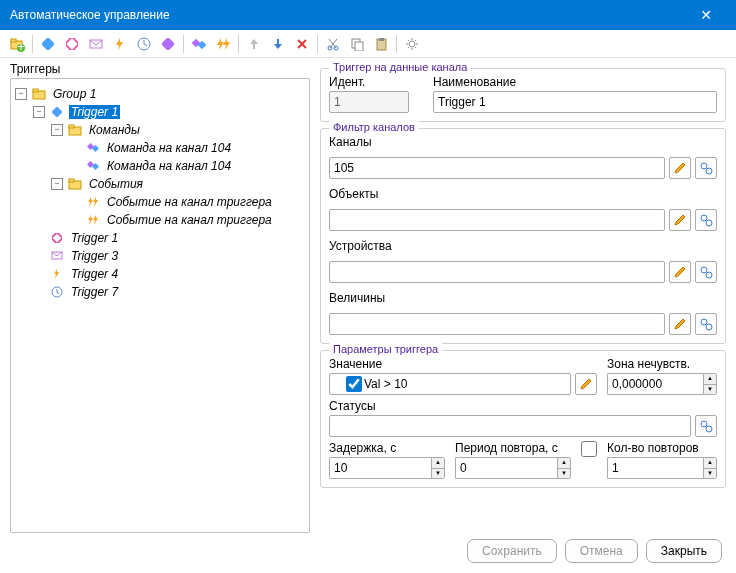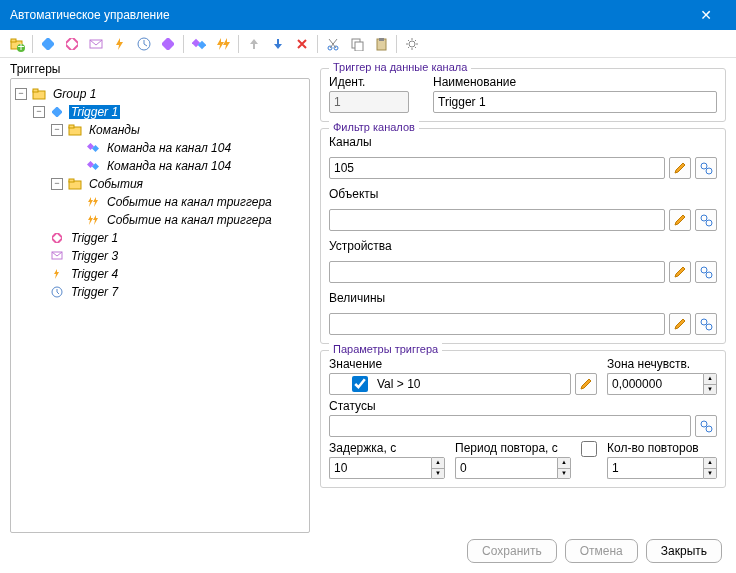--- a/index.html
+++ b/index.html
@@ -366,21 +366,21 @@
         </div>
       </div>
     </div>
 
     <div class="group">
       <div class="group-title">Параметры триггера</div>
       <div class="row" style="gap:10px; align-items:flex-start">
         <div class="col" style="flex:1">
           <span class="lbl">Значение</span>
           <div class="row" style="gap:4px">
-            <div class="row input" style="gap:9px; padding:0 22px">
+            <div class="row input" style="gap:2px; padding:0 16px">
               <input type="checkbox" class="chk" checked="" style="">
               <span>Val &gt; 10</span>
             </div>
             <div class="icon-btn">
                 <svg width="14" height="14">
                   <path d="M2 12 L3 9 L10 2 L12 4 L5 11 Z" fill="#f5a623" stroke="#c07b00"></path>
                 </svg>
               </div>
           </div>
         </div>

